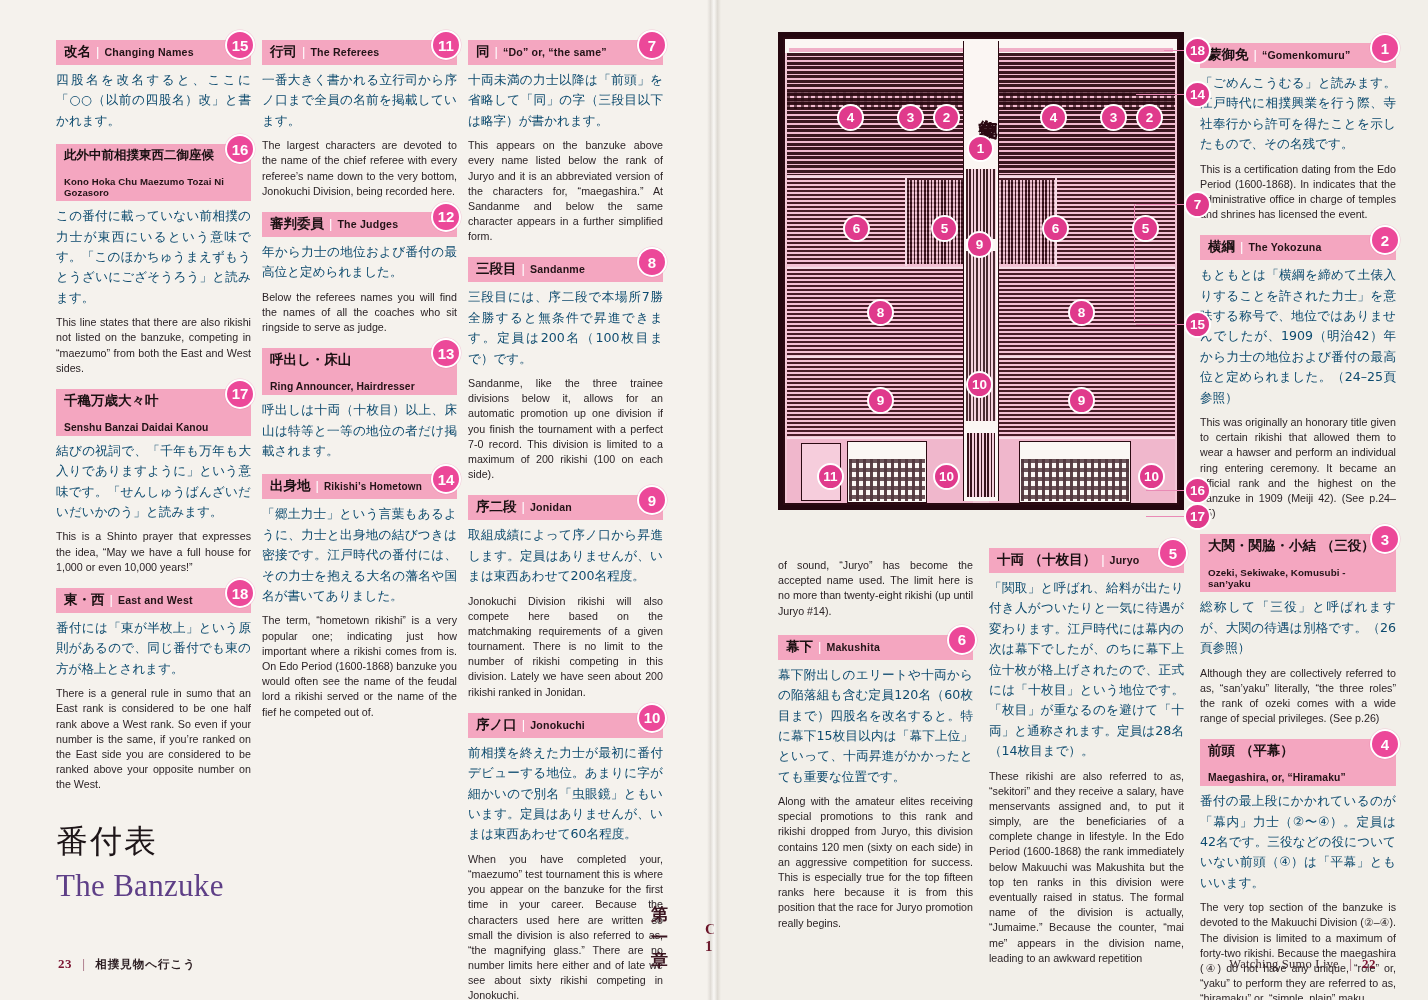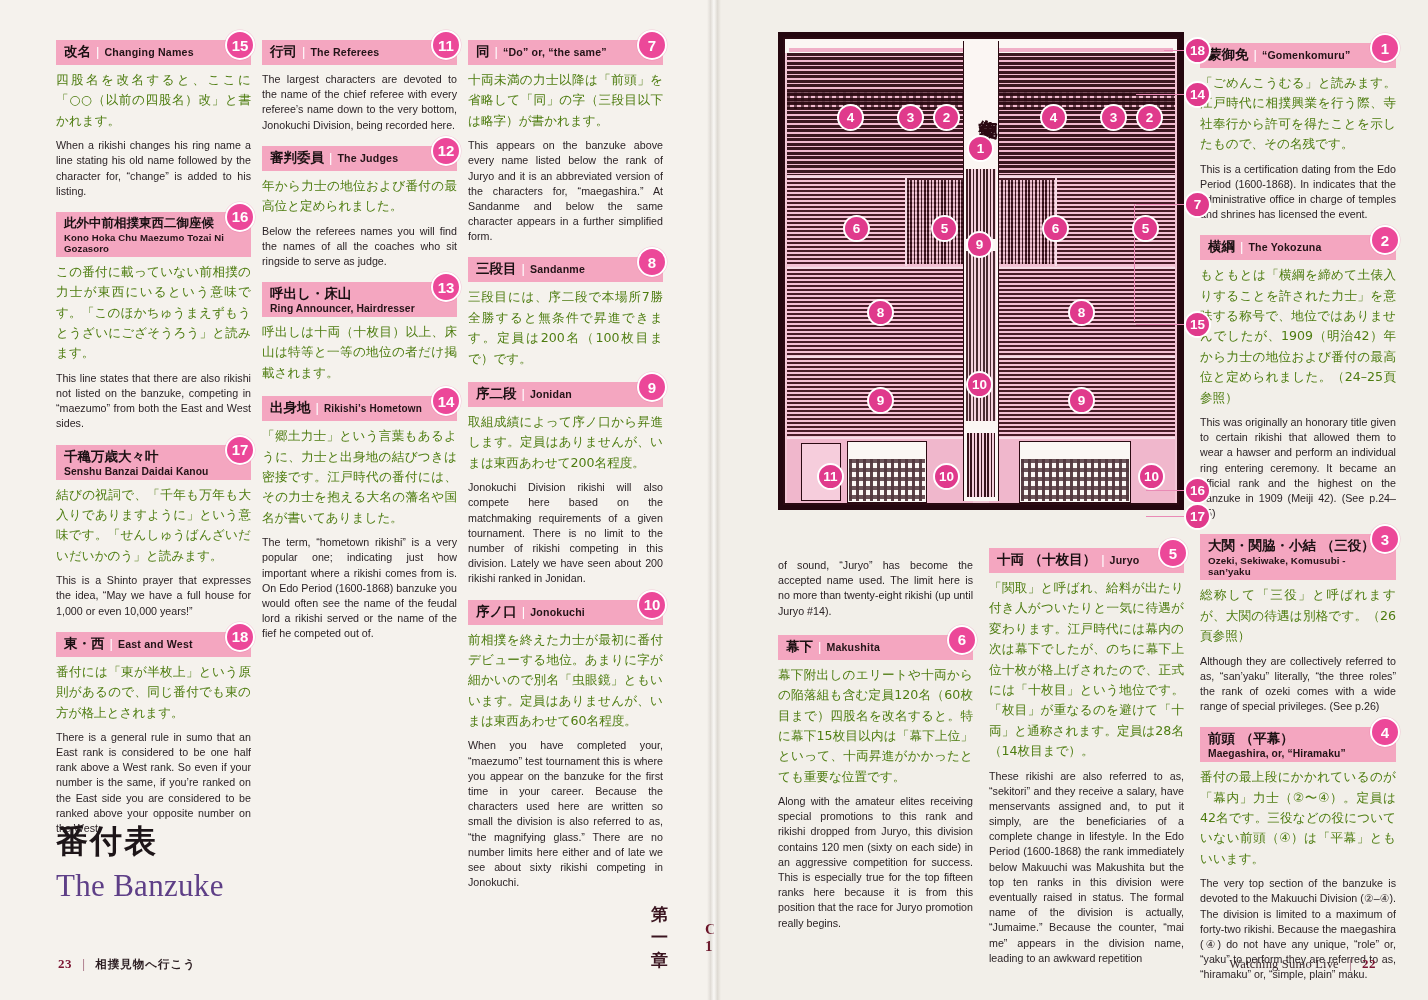--- a/index.html
+++ b/index.html
@@ -40,48 +40,48 @@
     font-family:"DejaVu Sans", sans-serif;
     font-weight:bold;font-size:13.5px;color:#1a1012;letter-spacing:0px;
   }
   .sep{color:#ffffff;margin:0 5px;font-size:13px;font-weight:normal;}
   .en-term{
     font-family:"Liberation Sans", sans-serif;
     font-weight:bold;font-size:10.6px;color:#231317;letter-spacing:0.2px;
   }
   .en-term-sub{
     display:block;font-family:"Liberation Sans", sans-serif;
-    font-weight:bold;font-size:10.3px;color:#231317;margin-top:0px;letter-spacing:0.1px;
+    font-weight:bold;font-size:10.3px;color:#231317;margin-top:12px;letter-spacing:0.1px;
   }
   .badge{
     position:absolute;right:-4px;top:-10px;
     width:30px;height:30px;border-radius:50%;
     background:#ec4899;border:2.5px solid #ffffff;
     color:#ffffff;font-family:"Liberation Sans",sans-serif;
     font-weight:bold;font-size:15px;
     display:flex;align-items:center;justify-content:center;
     box-sizing:border-box;z-index:6;
     box-shadow:0 0 0 0.5px rgba(236,72,153,0.25);
   }
   .jp-body{
     font-family:"DejaVu Sans", sans-serif;
-    font-size:12.6px;line-height:1.62;color:#4d7c0f;
+    font-size:12.6px;line-height:1.62;color:#0c4a6e;
     margin:5px 0 0 0;text-align:justify;text-justify:inter-character;
   }
   .en-body{
     font-family:"Liberation Sans", sans-serif;
     font-size:10.7px;line-height:1.42;color:#2b2326;
     margin:7px 0 0 0;text-align:justify;
   }
 
   
   .title-block{position:absolute;left:56px;bottom:96px;}
   .title-jp{
     font-family:"DejaVu Sans", sans-serif;
-    font-size:32px;font-weight:bold;color:#1d1518;letter-spacing:2px;margin:0;
+    font-size:32px;font-weight:normal;color:#1d1518;letter-spacing:2px;margin:0;
   }
   .title-en{
     font-family:"Liberation Serif", serif;
     font-size:31px;color:#5e3f87;margin:4px 0 0 0;letter-spacing:0.3px;
   }
 
   
   .footer{position:absolute;bottom:28px;display:flex;align-items:center;}
   .footer-left{left:58px;}
   .footer-page{
@@ -180,21 +180,20 @@
         <div class="entry">
           <div class="hdr">
             <div class="hdr-row">
               <span class="jp-term">改名</span>
               <span class="sep">|</span>
               <span class="en-term">Changing Names</span>
             </div>
             <div class="badge">15</div>
           </div>
           <p class="jp-body">四股名を改名すると、ここに「○○（以前の四股名）改」と書かれます。</p>
-          <p class="en-body">When a rikishi changes his ring name a line stating his old name followed by the character for, “change” is added to his listing.</p>
         </div>
 
         <div class="entry">
           <div class="hdr two-line">
             <div class="hdr-row">
               <span class="jp-term" style="font-size:12.5px">此外中前相撲東西二御座候</span>
             </div>
             <span class="en-term-sub" style="font-size:9.6px">Kono Hoka Chu Maezumo Tozai Ni Gozasoro</span>
             <div class="badge">16</div>
           </div>
@@ -235,20 +234,21 @@
 
         <div class="entry">
           <div class="hdr">
             <div class="hdr-row">
               <span class="jp-term">行司</span>
               <span class="sep">|</span>
               <span class="en-term">The Referees</span>
             </div>
             <div class="badge">11</div>
           </div>
+          <p class="jp-body">一番大きく書かれる立行司から序ノ口まで全員の名前を掲載しています。</p>
           <p class="en-body">The largest characters are devoted to the name of the chief referee with every referee’s name down to the very bottom, Jonokuchi Division, being recorded here.</p>
         </div>
 
         <div class="entry">
           <div class="hdr">
             <div class="hdr-row">
               <span class="jp-term">審判委員</span>
               <span class="sep">|</span>
               <span class="en-term">The Judges</span>
             </div>
@@ -304,20 +304,21 @@
         <div class="entry">
           <div class="hdr">
             <div class="hdr-row">
               <span class="jp-term">三段目</span>
               <span class="sep">|</span>
               <span class="en-term">Sandanme</span>
             </div>
             <div class="badge">8</div>
           </div>
           <p class="jp-body">三段目には、序二段で本場所7勝全勝すると無条件で昇進できます。定員は200名（100枚目まで）です。</p>
+          <p class="en-body">Sandanme, like the three trainee divisions below it, allows for an automatic promotion up one division if you finish the tournament with a perfect 7-0 record. This division is limited to a maximum of 200 rikishi (100 on each side).</p>
         </div>
 
         <div class="entry">
           <div class="hdr">
             <div class="hdr-row">
               <span class="jp-term">序二段</span>
               <span class="sep">|</span>
               <span class="en-term">Jonidan</span>
             </div>
             <div class="badge">9</div>

